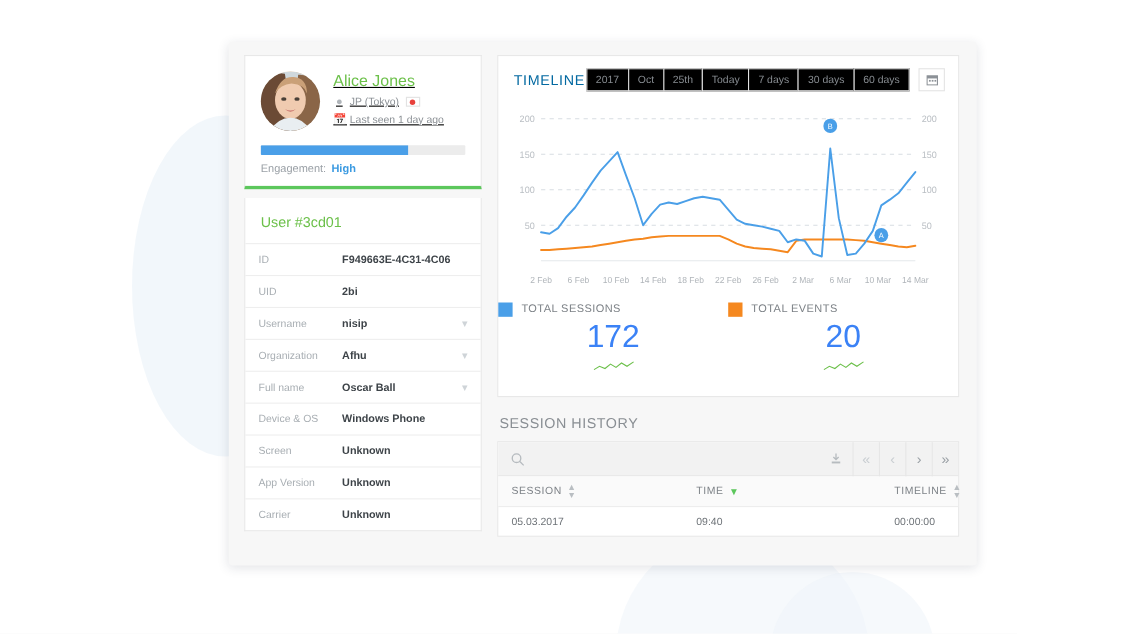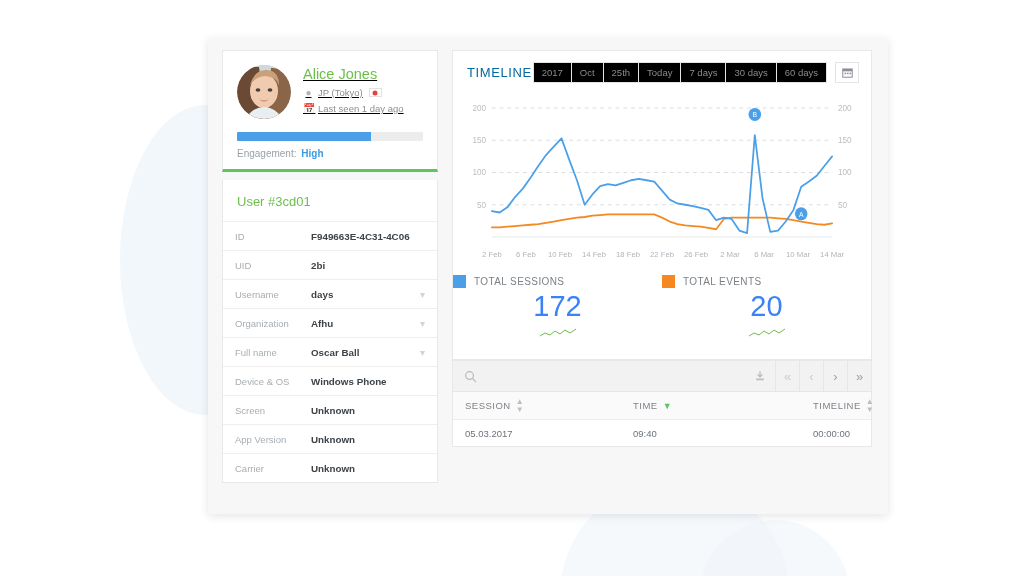--- a/index.html
+++ b/index.html
@@ -178,21 +178,21 @@
           <div class="drow">
             <div class="dlabel">ID</div>
             <div class="dvalue">F949663E-4C31-4C06</div>
           </div>
           <div class="drow">
             <div class="dlabel">UID</div>
             <div class="dvalue">2bi</div>
           </div>
           <div class="drow">
             <div class="dlabel">Username</div>
-            <div class="dvalue">days</div>
+            <div class="dvalue">nisip</div>
             <div class="dedit">▾</div>
           </div>
           <div class="drow">
             <div class="dlabel">Organization</div>
             <div class="dvalue">Afhu</div>
             <div class="dedit">▾</div>
           </div>
           <div class="drow">
             <div class="dlabel">Full name</div>
             <div class="dvalue">Oscar Ball</div>
@@ -287,20 +287,21 @@
             </svg></div>
           <div class="stat"><div class="stat-head">
               <span class="swatch" style="background:#f5881f"></span>
               <span class="stat-label">TOTAL EVENTS</span>
             </div><div class="stat-num">20</div><svg class="spark" viewBox="0 0 40 12">
               <polyline points="2,9 7,6 12,8 17,4 22,7 27,3 32,6 38,2" fill="none" stroke="#6cc04a" stroke-width="1"></polyline>
             </svg></div>
         </div>
     </div>
 
+    <div class="sh-title">SESSION HISTORY</div>
 
     <div class="table-card">
       <div class="tbar">
         <div class="tbar-search">
           <svg viewBox="0 0 14 14">
             <circle cx="6" cy="6" r="4.2" fill="none" stroke="#b6bbbf" stroke-width="1.3"></circle>
             <line x1="9.2" y1="9.2" x2="13" y2="13" stroke="#b6bbbf" stroke-width="1.3"></line>
           </svg>
         </div>
         <div class="tbtn dl">

